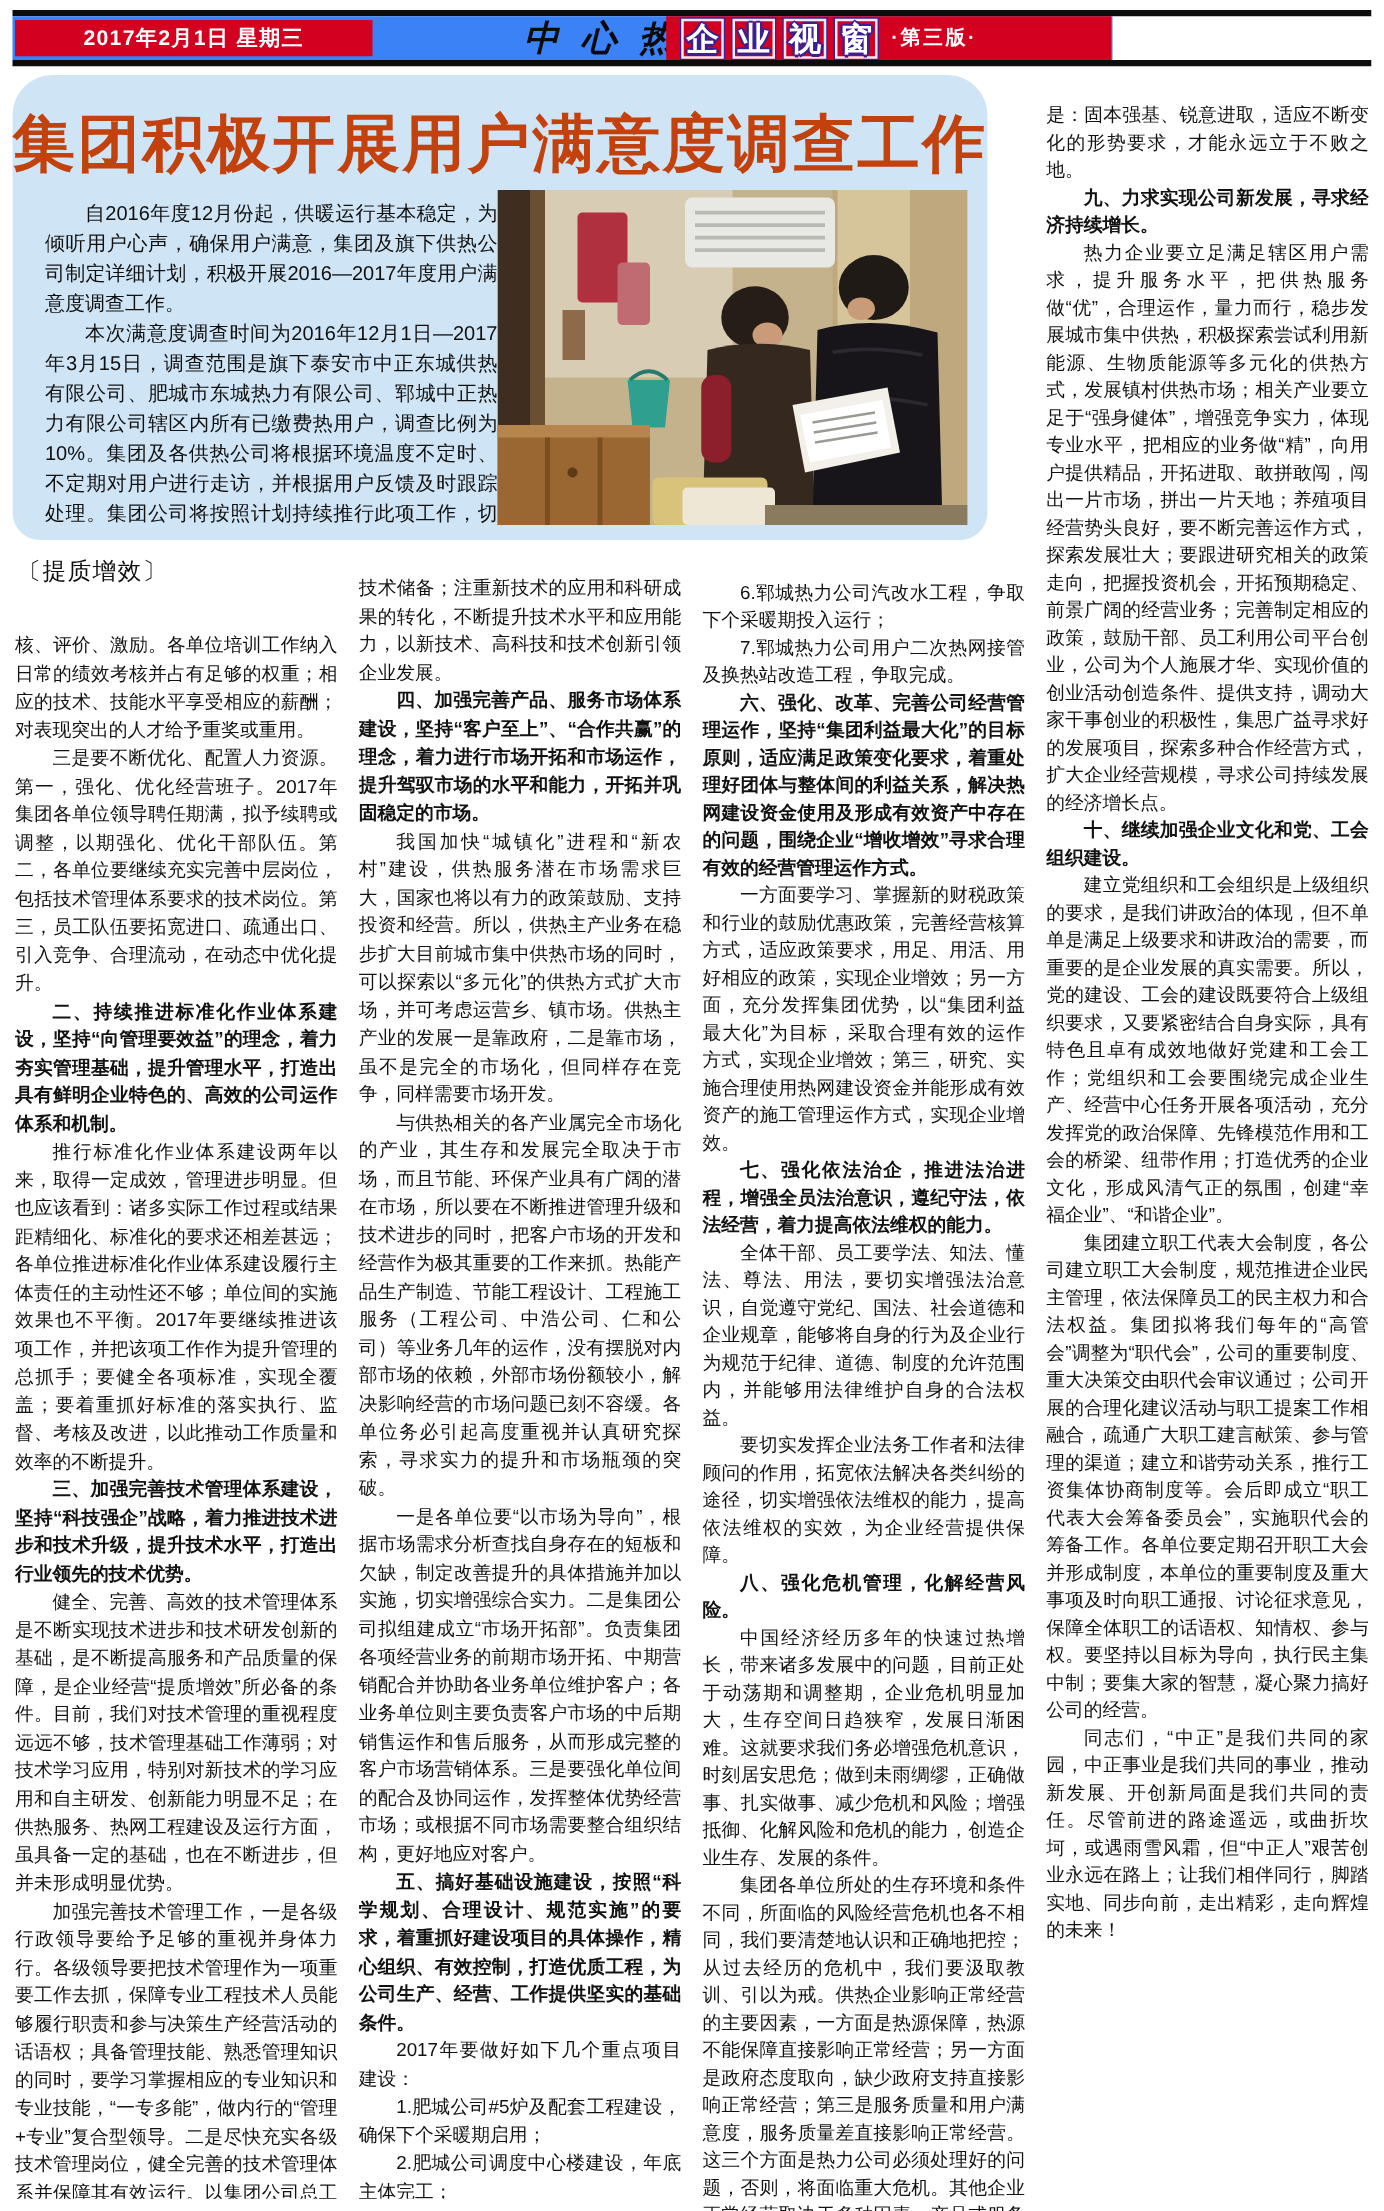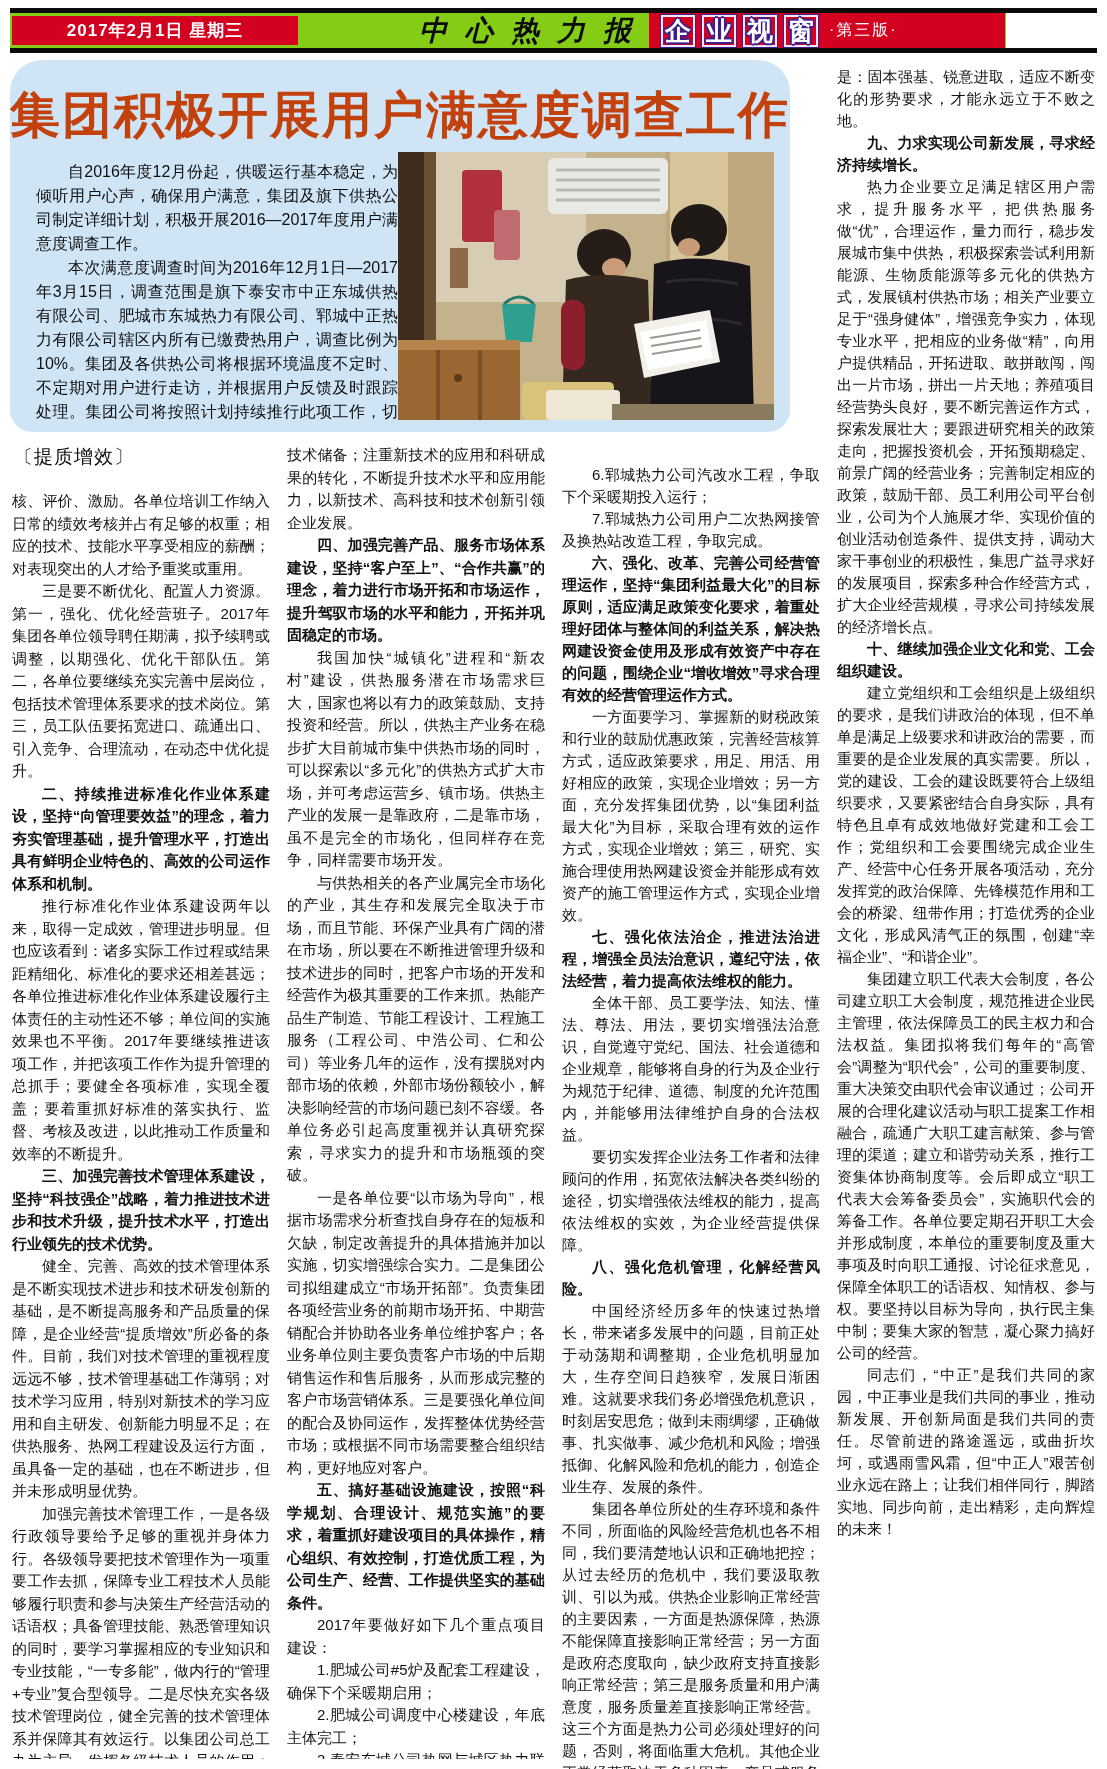--- a/index.html
+++ b/index.html
@@ -5,21 +5,21 @@
   html,body{margin:0;padding:0;}
   body{
     width:1107px;height:1769px;position:relative;background:#ffffff;
     font-family:"Liberation Sans","DejaVu Sans",sans-serif;color:#161616;
   }
   .page{position:absolute;inset:0;overflow:hidden;}
   
   .rule{position:absolute;left:10px;width:1087px;height:5px;background:#0c0c0c;}
   .rule-top{top:8px;}
   .rule-bottom{top:48px;}
-  .header-strip{position:absolute;left:10px;top:13px;width:996px;height:35px;background:#84cc16;}
+  .header-strip{position:absolute;left:10px;top:13px;width:880px;height:35px;background:#3b82f6;}
   .date-box{
     position:absolute;left:2px;top:3px;width:286px;height:29px;background:#d40020;
     display:flex;align-items:center;justify-content:center;
     color:#fff;font-weight:bold;font-size:17px;letter-spacing:1px;
   }
   .masthead{
     position:absolute;left:300px;width:430px;top:0;height:35px;
     display:flex;align-items:center;justify-content:center;
     font-family:"DejaVu Serif","Liberation Serif",serif;font-style:italic;font-weight:bold;
     font-size:28px;letter-spacing:18px;text-indent:18px;color:#0b0b0b;
@@ -31,21 +31,21 @@
   .section-name{
     margin-left:12px;font-size:26px;font-weight:bold;color:#ffffff;line-height:1;
     display:flex;
     text-shadow:2px 0 0 #3b2090,-2px 0 0 #3b2090,0 2px 0 #3b2090,0 -2px 0 #3b2090,
                 1px 1px 0 #3b2090,-1px -1px 0 #3b2090,1px -1px 0 #3b2090,-1px 1px 0 #3b2090;
   }
   .section-name .ch{
     border:2px solid #efeaff;box-shadow:0 0 0 1px #3b2090;
     padding:1px 2px;margin-right:7px;
   }
-  .edition{margin-left:4px;font-size:16px;font-weight:normal;color:#ffffff;letter-spacing:2px;}
+  .edition{margin-left:4px;font-size:16px;font-weight:bold;color:#ffffff;letter-spacing:2px;}
   
   .feature-panel{
     position:absolute;left:10px;top:60px;width:780px;height:372px;
     background:#cfe5f6;border-radius:32px 32px 22px 22px;overflow:hidden;
   }
   .headline{
     margin:0;position:absolute;top:22px;left:0;width:100%;text-align:right;
     font-family:"DejaVu Serif","Liberation Serif",serif;
     font-size:50px;font-weight:bold;color:#c2410c;letter-spacing:2px;white-space:nowrap;
   }
@@ -60,21 +60,21 @@
   .note{position:absolute;left:14px;top:444px;width:256px;font-size:19px;color:#0e0e0e;letter-spacing:1px;}
   .col{
     position:absolute;width:258px;overflow:hidden;
     font-size:15px;line-height:22.5px;text-align:justify;color:#121212;
   }
   .col1{left:12px;top:490px;height:1269px;}
   .col2{left:287px;top:444px;height:1315px;}
   .col3{left:562px;top:464px;height:1315px;line-height:22px;}
   .col4{left:837px;top:66px;height:1693px;line-height:22px;}
   .para{margin:0;text-indent:2em;}
-  .para.flush{text-indent:0;}
+  .para.flush{text-indent:0;margin-top:16px;}
   .para.lead{font-weight:bold;}
   .kai{}
 </style>
 </head>
 <body>
 
 <div class="page">
 
   <div class="rule rule-top"></div>
   <div class="header-strip">

